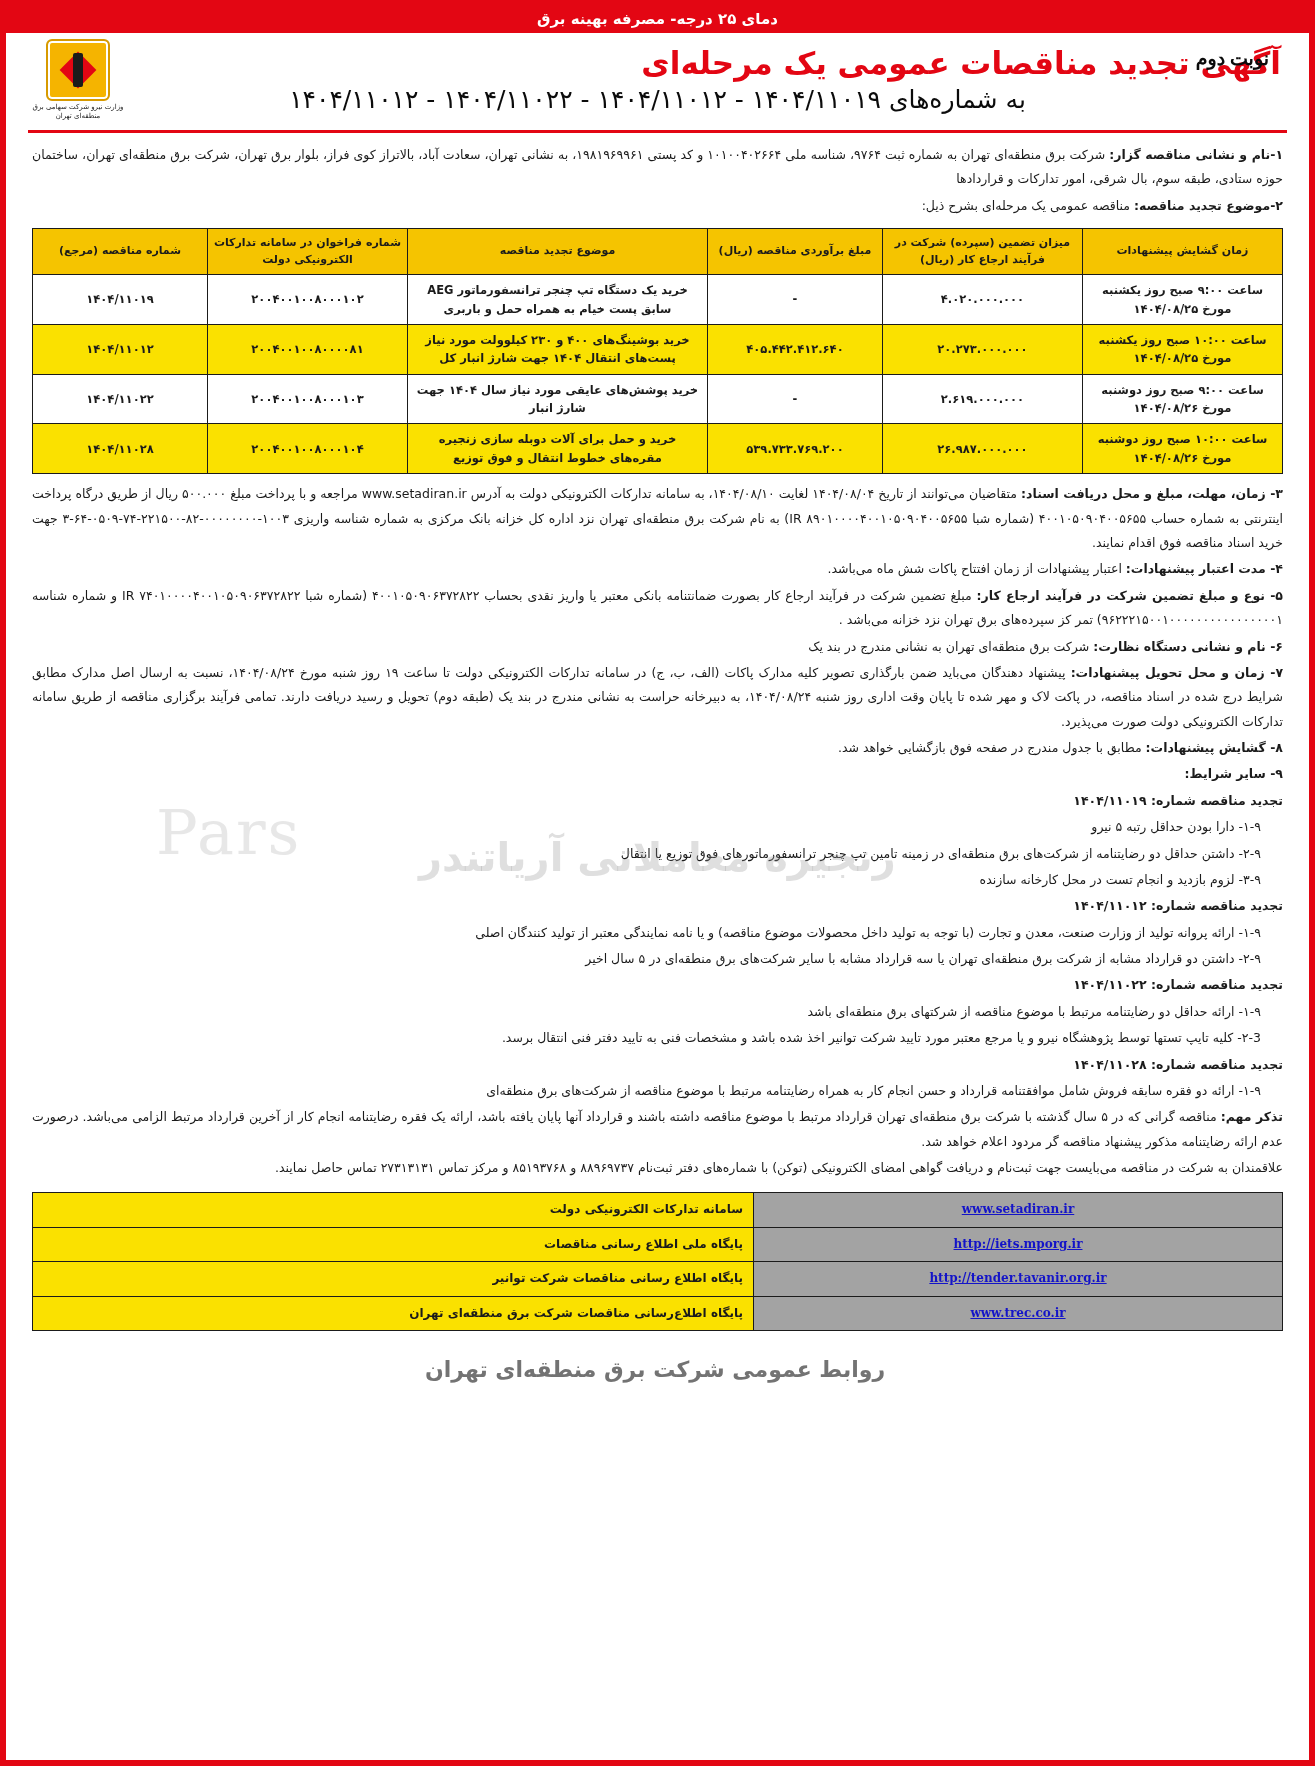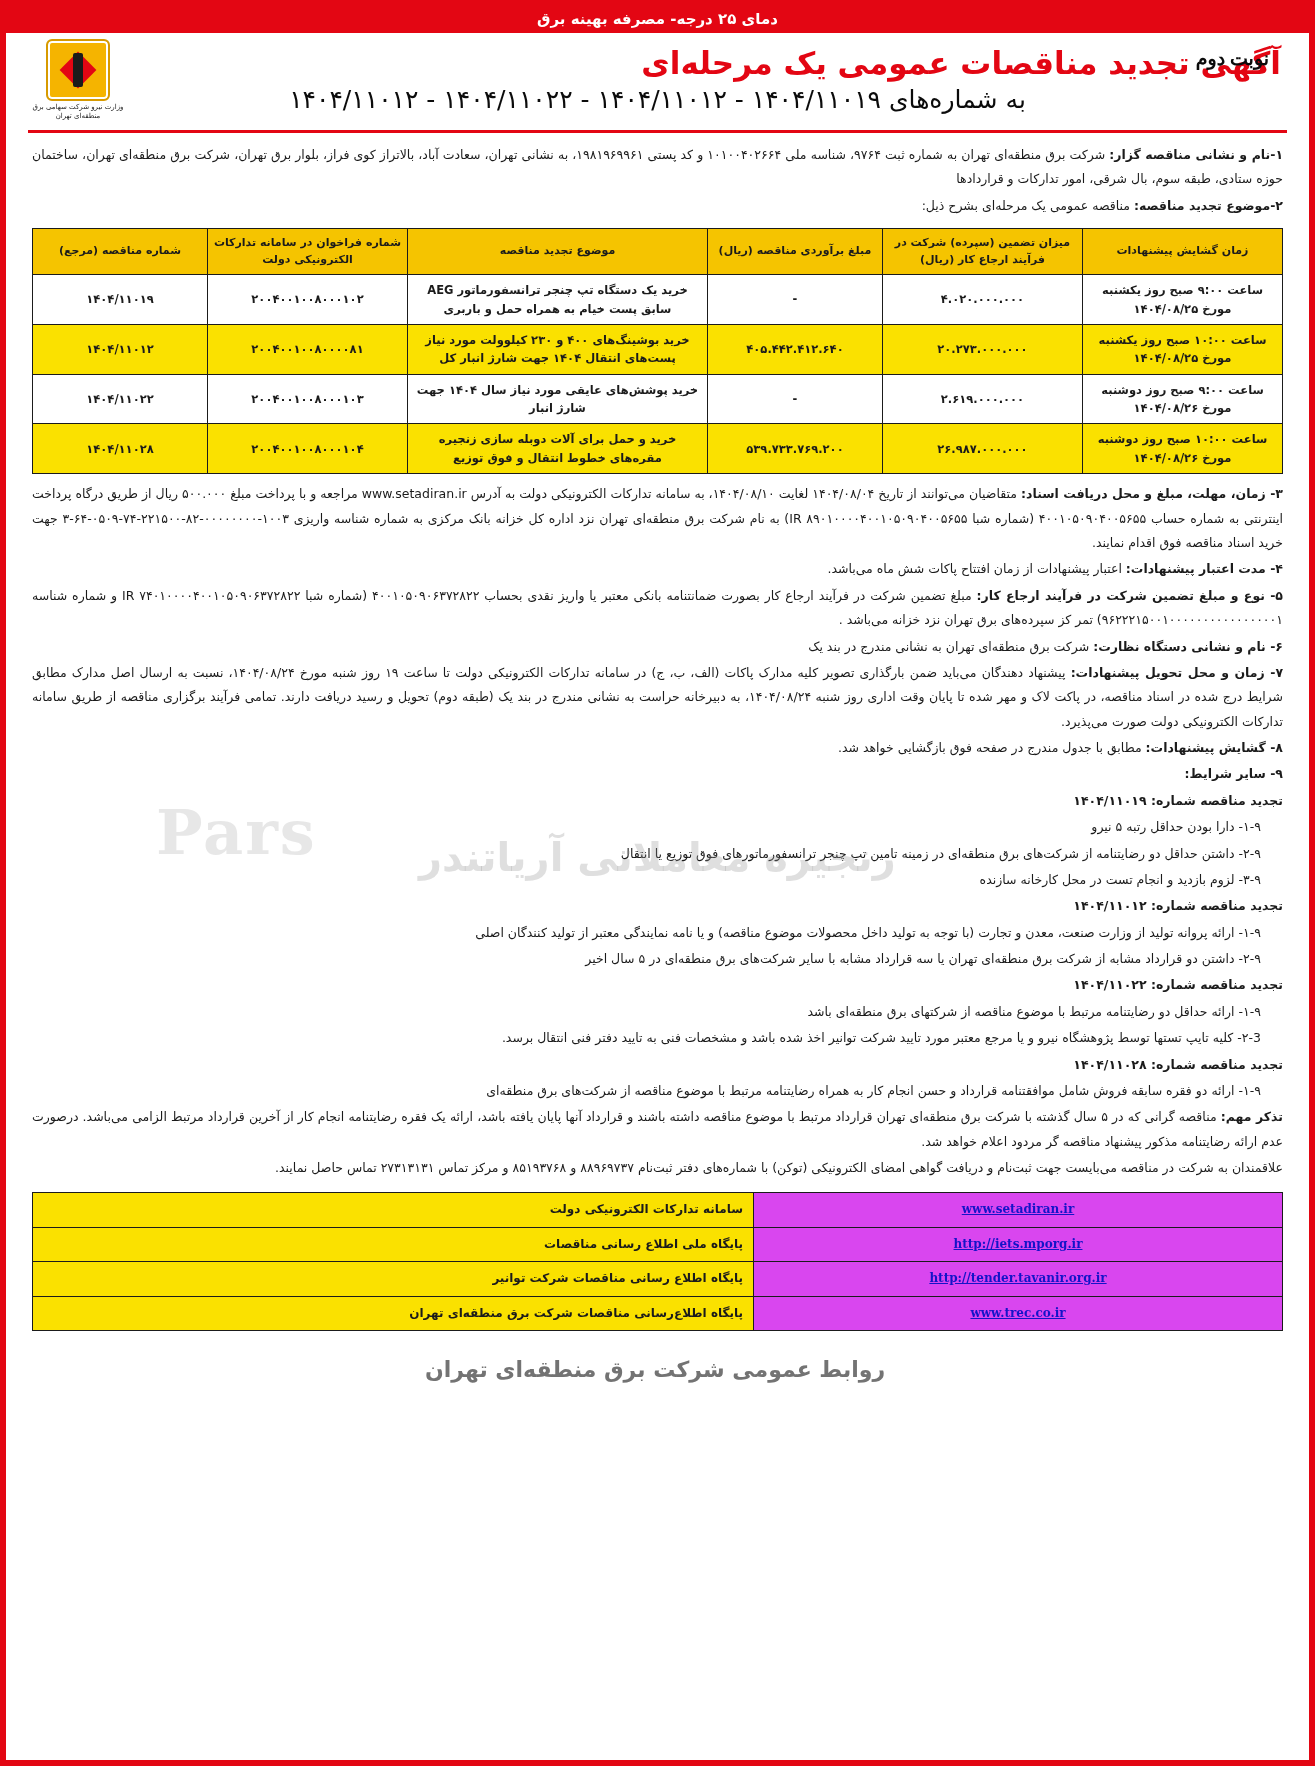--- a/index.html
+++ b/index.html
@@ -116,21 +116,21 @@
     margin:12px 0 6px 0;
     table-layout:fixed;
   }
   table.links td{
     border:1.5px solid #1b1b1b;
     font-size:12px;
     padding:5px 10px;
     font-weight:bold;
   }
   table.links td.name{background:#fae100;text-align:right;width:56%;}
-  table.links td.url{background:#d946ef;text-align:center;color:#1414c8;text-decoration:underline;direction:ltr;font-family:"DejaVu Serif","Liberation Serif",serif;}
+  table.links td.url{background:#a3a3a3;text-align:center;color:#1414c8;text-decoration:underline;direction:ltr;font-family:"DejaVu Serif","Liberation Serif",serif;}
   .footer{
     text-align:center;
     color:#737373;
     font-size:22px;
     font-weight:bold;
     padding:10px 5px 14px 0;
   }
   .wm{
     position:absolute;
     left:0;right:0;
@@ -142,21 +142,21 @@
     letter-spacing:4px;
     pointer-events:none;
     user-select:none;
   }
   .wm2{
     position:absolute;
     left:150px;
     top:790px;
     font-size:62px;
     color:rgba(170,170,170,0.28);
-    font-weight:bold;
+    font-weight:normal;
     letter-spacing:2px;
     pointer-events:none;
     user-select:none;
     font-family:"DejaVu Serif","Liberation Serif",serif;
   }
 </style>
 </head>
 <body>
 
 <div class="page">

